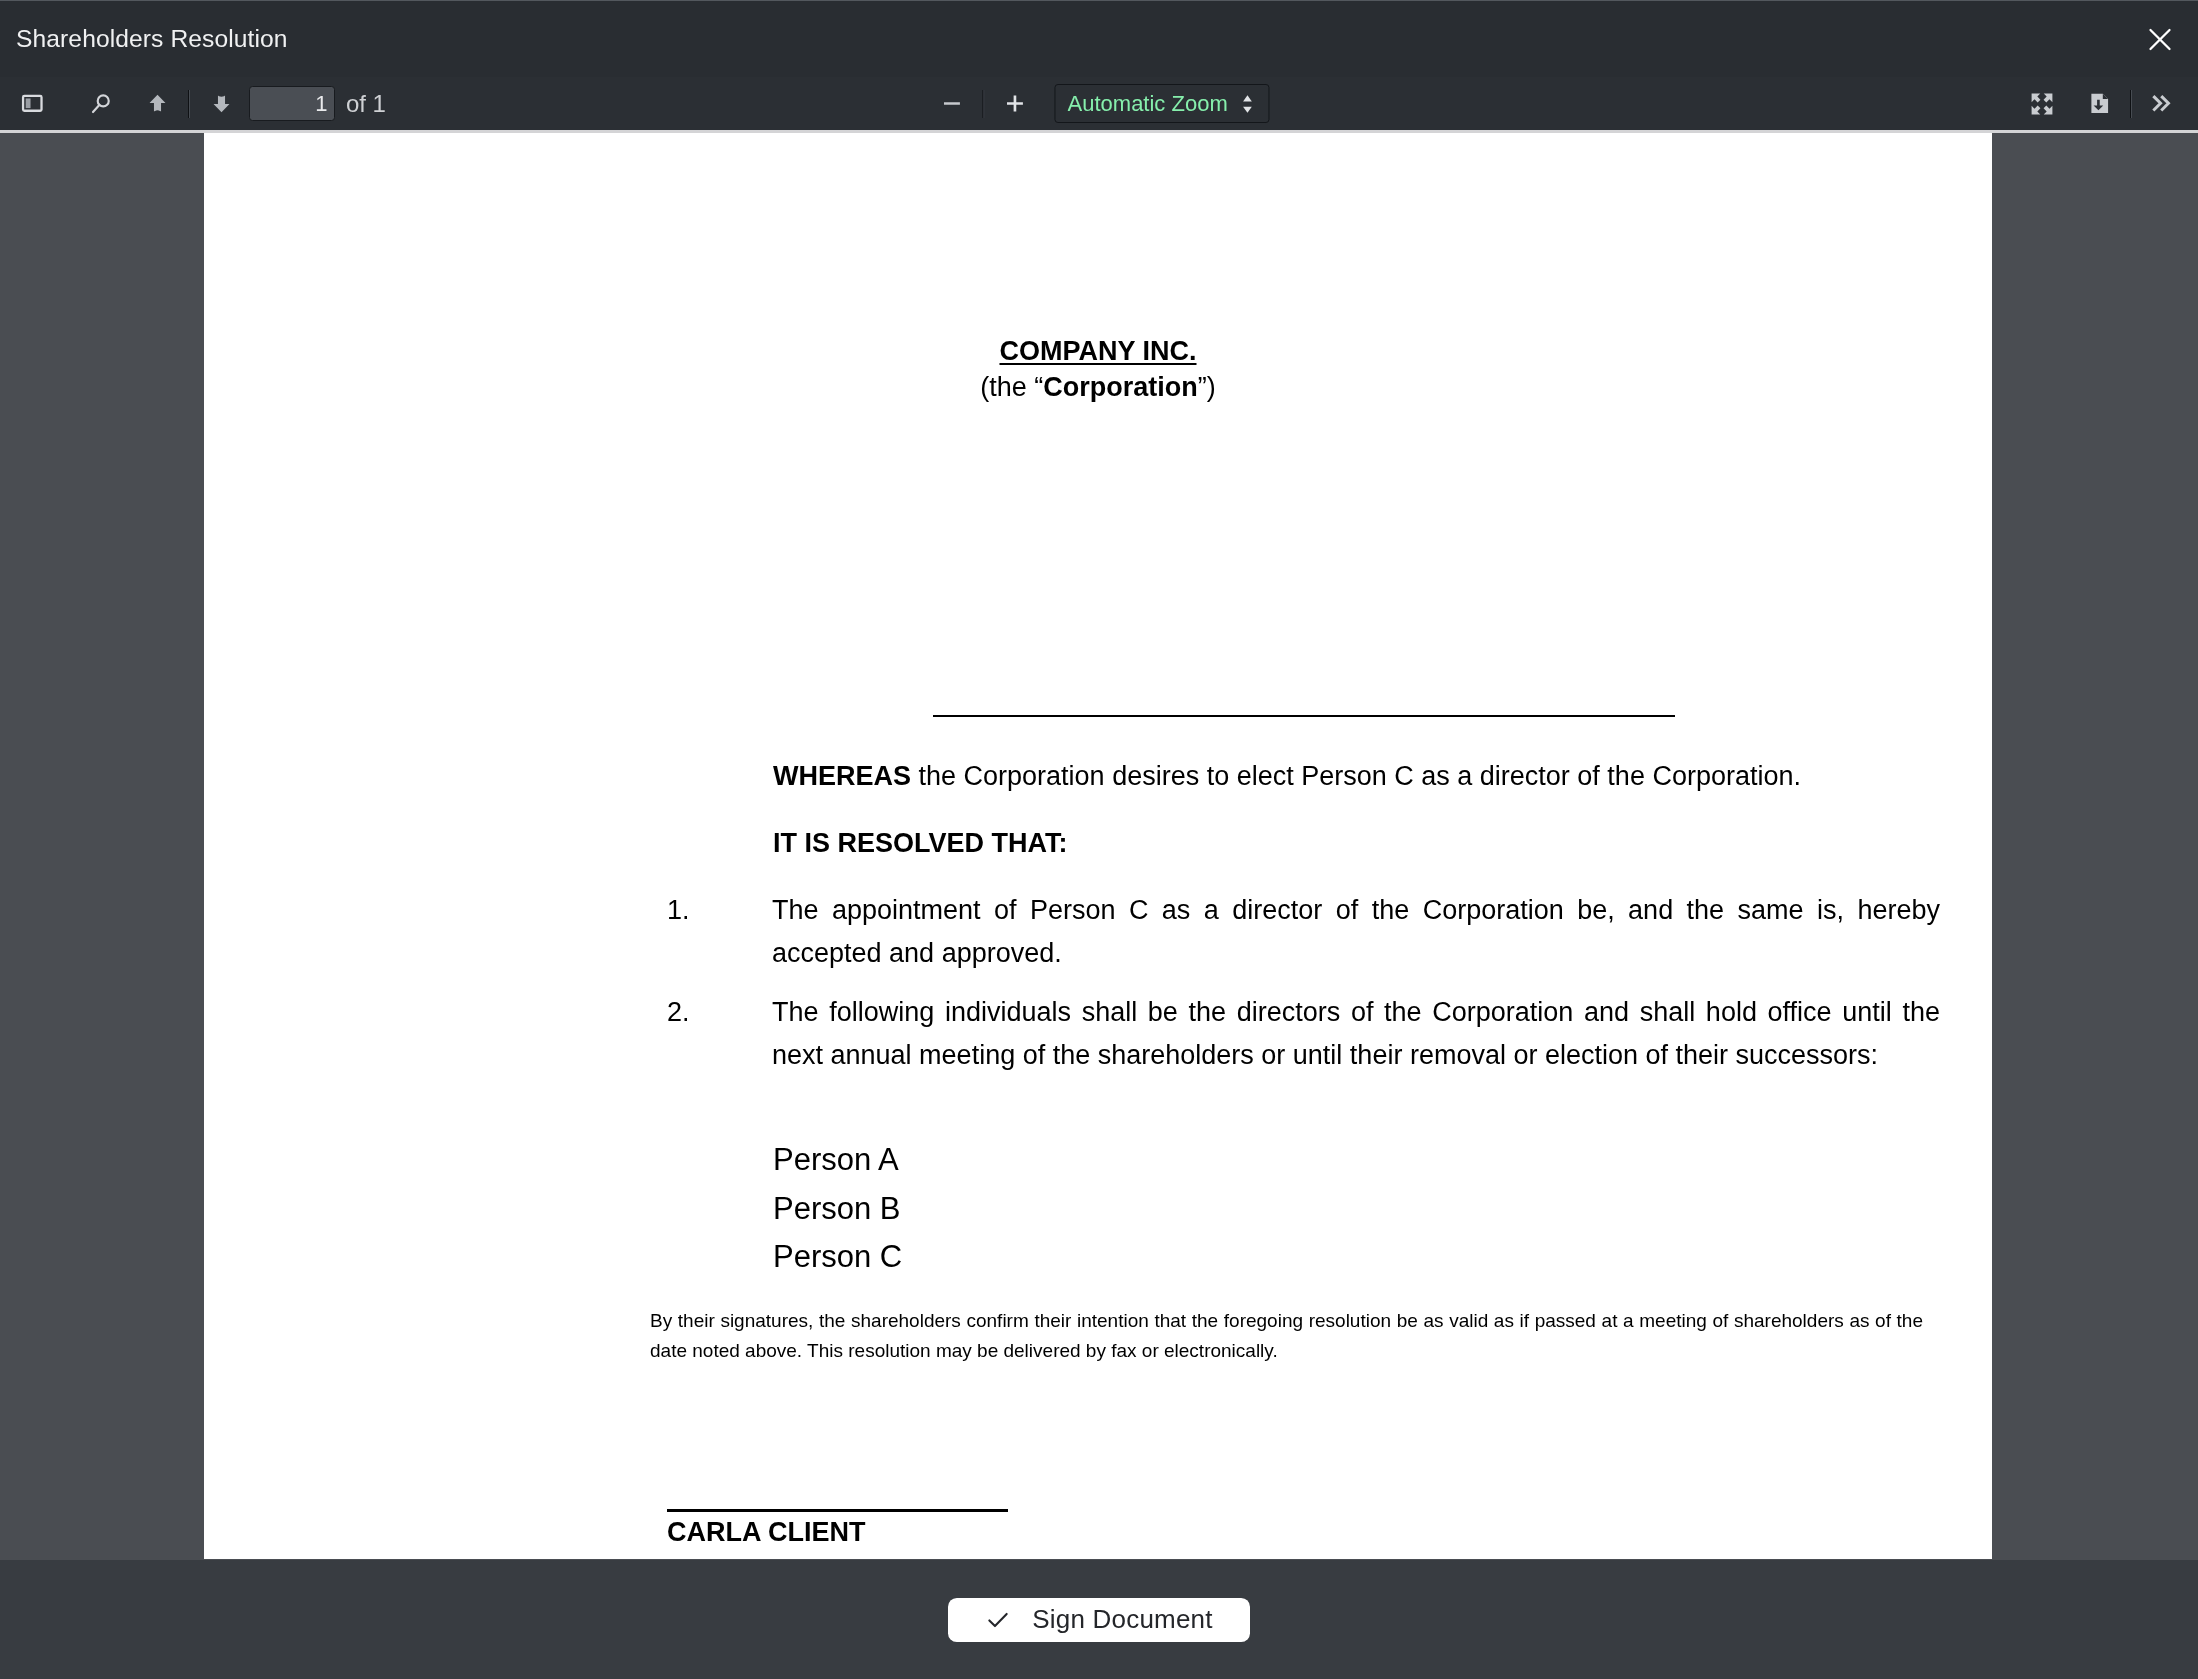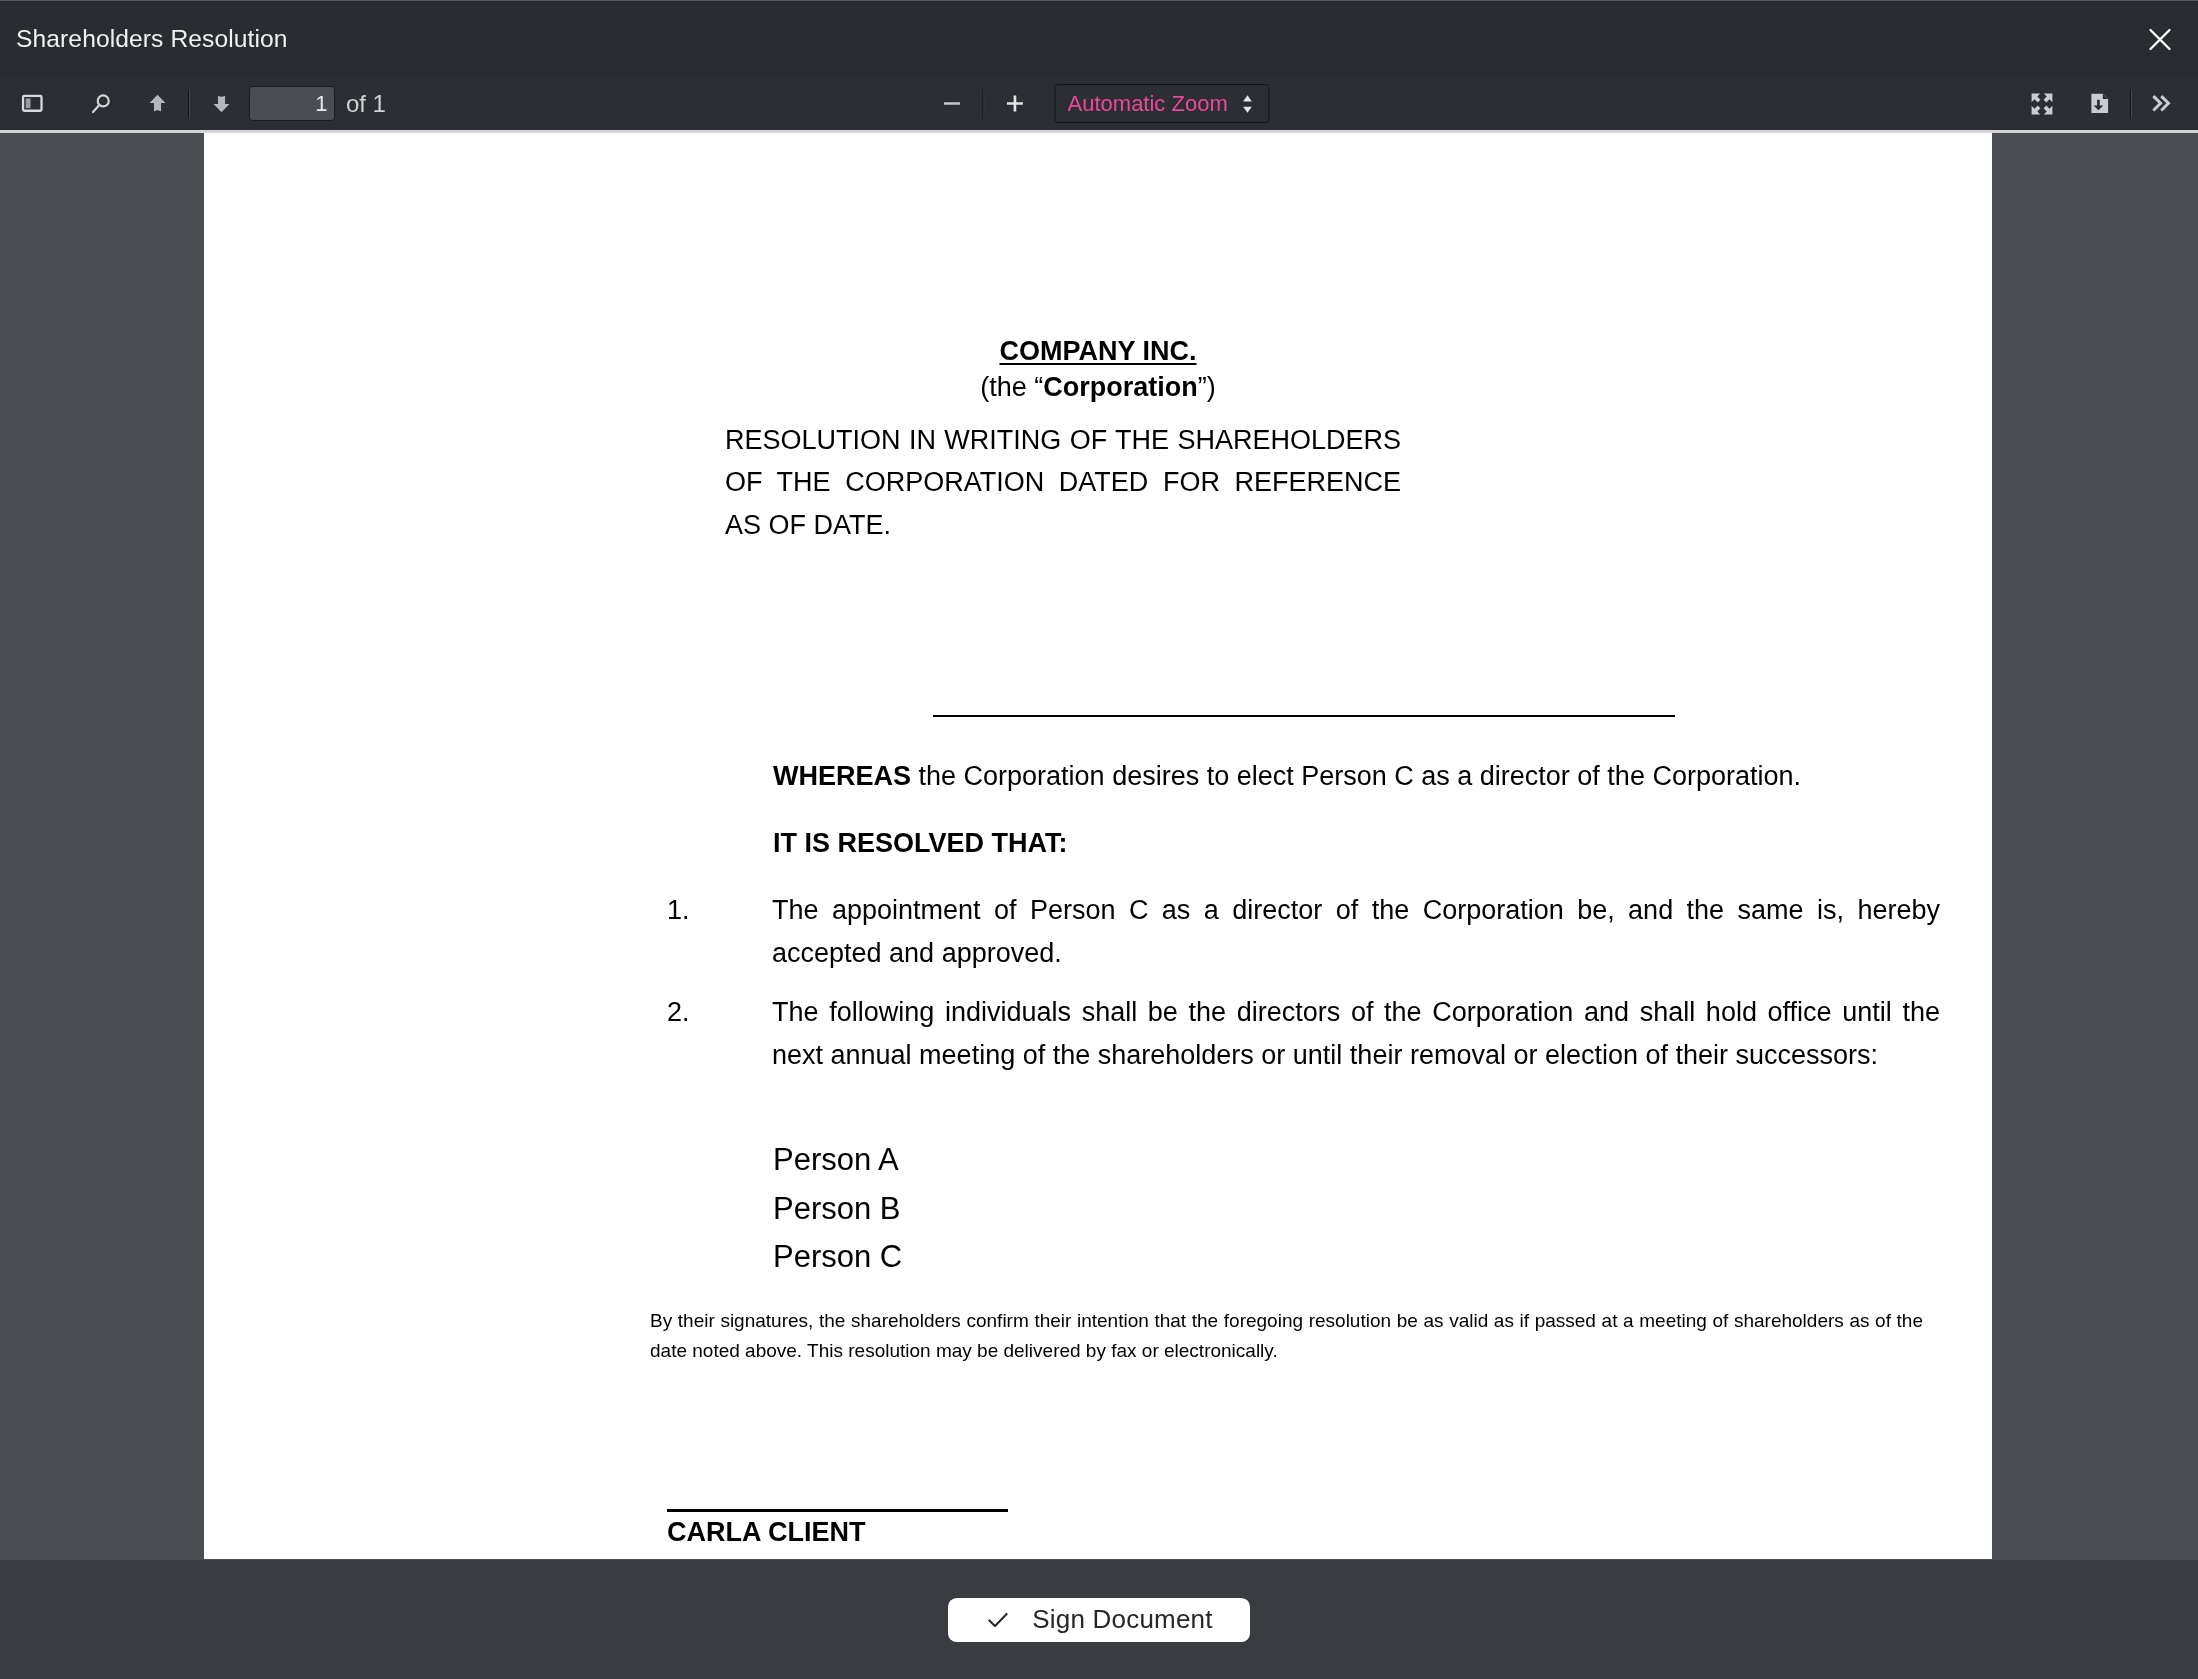--- a/index.html
+++ b/index.html
@@ -128,21 +128,21 @@
   }
 
   .zoom-select {
     appearance: none;
     -webkit-appearance: none;
     height: 39px;
     min-width: 212px;
     background: #2b2f34;
     border: 0.9px solid #13161a;
     border-radius: 3.5px;
-    color: #ec4899;
+    color: #86efac;
     font-size: 22px;
     font-family: "Liberation Sans", sans-serif;
     padding: 0 40px 0 12.3px;
     margin-left: 16px;
     outline: none;
     cursor: pointer;
   }
   .zoom-wrap { position: relative; display: flex; align-items: center; }
   .zoom-arrows {
     position: absolute;
@@ -439,21 +439,20 @@
       <div class="doc">
 
         <div class="doc-title">
           <u>COMPANY INC.</u>
         </div>
 
         <div class="doc-sub">
           <span>(the “</span><b>Corporation</b><span>”)</span>
         </div>
 
-        <div class="doc-heading">RESOLUTION IN WRITING OF THE SHAREHOLDERS OF THE CORPORATION DATED FOR REFERENCE AS OF DATE.</div>
 
         <div class="doc-rule"></div>
 
         <div class="doc-whereas">
           <b>WHEREAS</b><span> the Corporation desires to elect Person C as a director of the Corporation.</span>
         </div>
 
         <div class="doc-resolved">IT IS RESOLVED THAT:</div>
 
         <div class="clause clause-1">

